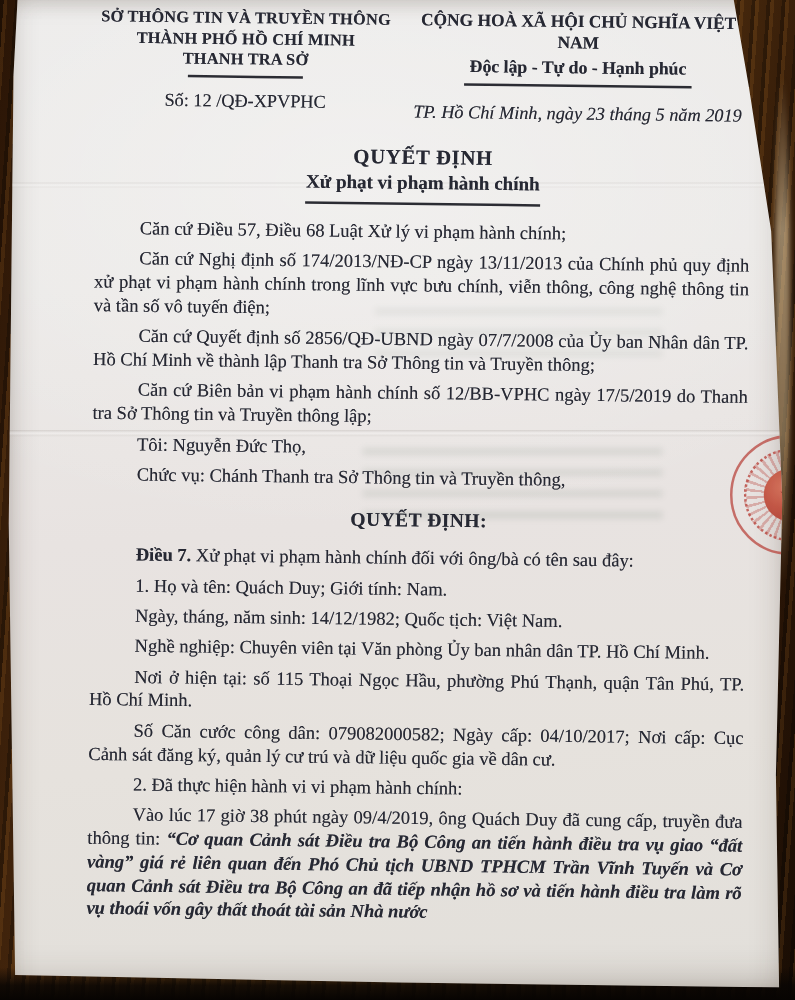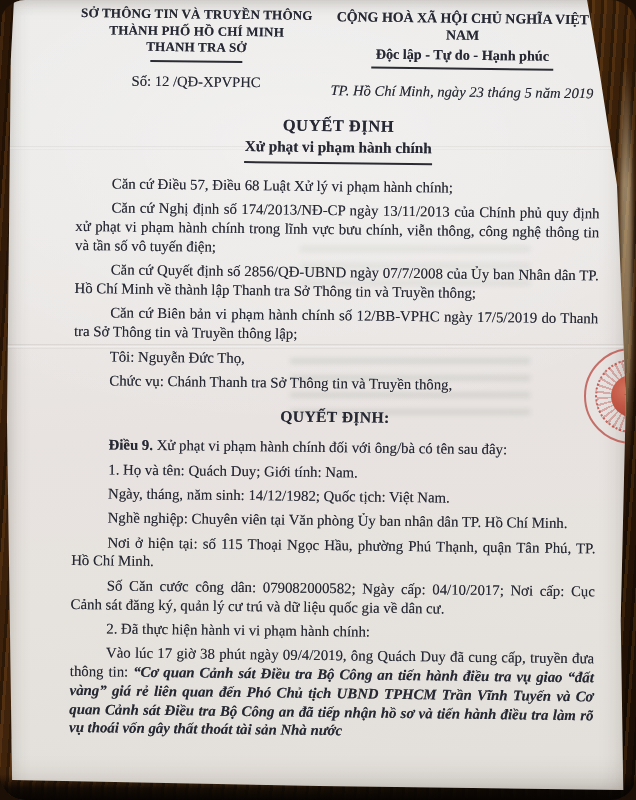--- a/index.html
+++ b/index.html
@@ -3,21 +3,21 @@
 <meta charset="utf-8">
 <style>
   html, body { margin: 0; padding: 0; }
   body {
     width: 636px; height: 800px;
     overflow: hidden;
     position: relative;
     font-family: "Liberation Serif", "DejaVu Serif", serif;
     background: #1c0f05;
   }
-  .scene { position: absolute; inset: 0; width: 636px; height: 800px; overflow: hidden; border-radius: 25px; }
+  .scene { position: absolute; inset: 0; width: 636px; height: 800px; overflow: hidden; }
 
   
   .wood {
     position: absolute; inset: 0; z-index: 0;
     background:
       repeating-linear-gradient(94deg,
         rgba(0,0,0,0.28) 0px, rgba(0,0,0,0.28) 3px,
         rgba(255,166,60,0.10) 3px, rgba(255,166,60,0.10) 6px,
         rgba(0,0,0,0) 6px, rgba(0,0,0,0) 12px),
       linear-gradient(100deg, #2a1506 0%, #43250c 20%, #5f3a12 42%,
@@ -159,21 +159,21 @@
       <div class="bodytext">
         <p class="p">Căn cứ Điều 57, Điều 68 Luật Xử lý vi phạm hành chính;</p>
         <p class="p">Căn cứ Nghị định số 174/2013/NĐ-CP ngày 13/11/2013 của Chính phủ quy định xử phạt vi phạm hành chính trong lĩnh vực bưu chính, viễn thông, công nghệ thông tin và tần số vô tuyến điện;</p>
         <p class="p">Căn cứ Quyết định số 2856/QĐ-UBND ngày 07/7/2008 của Ủy ban Nhân dân TP. Hồ Chí Minh về thành lập Thanh tra Sở Thông tin và Truyền thông;</p>
         <p class="p">Căn cứ Biên bản vi phạm hành chính số 12/BB-VPHC ngày 17/5/2019 do Thanh tra Sở Thông tin và Truyền thông lập;</p>
         <p class="p noj">Tôi: Nguyễn Đức Thọ,</p>
         <p class="p noj">Chức vụ: Chánh Thanh tra Sở Thông tin và Truyền thông,</p>
 
         <div class="center-heading">QUYẾT ĐỊNH:</div>
 
-        <p class="p"><span class="b">Điều 9.</span><span> Xử phạt vi phạm hành chính đối với ông/bà có tên sau đây:</span></p>
+        <p class="p"><span class="b">Điều 7.</span><span> Xử phạt vi phạm hành chính đối với ông/bà có tên sau đây:</span></p>
         <p class="p noj">1.  Họ và tên: Quách Duy; Giới tính: Nam.</p>
         <p class="p noj">Ngày, tháng, năm sinh: 14/12/1982; Quốc tịch: Việt Nam.</p>
         <p class="p">Nghề nghiệp: Chuyên viên tại Văn phòng Ủy ban nhân dân TP. Hồ Chí Minh.</p>
         <p class="p">Nơi ở hiện tại: số 115 Thoại Ngọc Hầu, phường Phú Thạnh, quận Tân Phú, TP. Hồ Chí Minh.</p>
         <p class="p">Số Căn cước công dân: 079082000582; Ngày cấp: 04/10/2017; Nơi cấp: Cục Cảnh sát đăng ký, quản lý cư trú và dữ liệu quốc gia về dân cư.</p>
         <p class="p noj">2. Đã thực hiện hành vi vi phạm hành chính:</p>
         <p class="p"><span>Vào lúc 17 giờ 38 phút ngày 09/4/2019, ông Quách Duy đã cung cấp, truyền đưa thông tin: </span><span class="quote">“Cơ quan Cảnh sát Điều tra Bộ Công an tiến hành điều tra vụ giao “đất vàng” giá rẻ liên quan đến Phó Chủ tịch UBND TPHCM Trần Vĩnh Tuyến và Cơ quan Cảnh sát Điều tra Bộ Công an đã tiếp nhận hồ sơ và tiến hành điều tra làm rõ vụ thoái vốn gây thất thoát tài sản Nhà nước</span></p>
       </div>
     </div>
 

